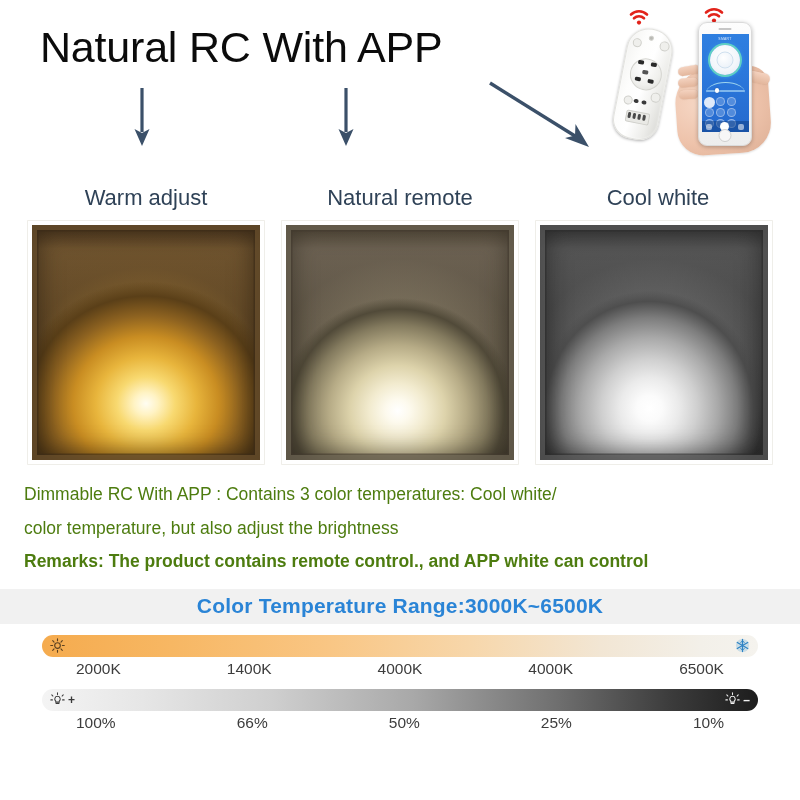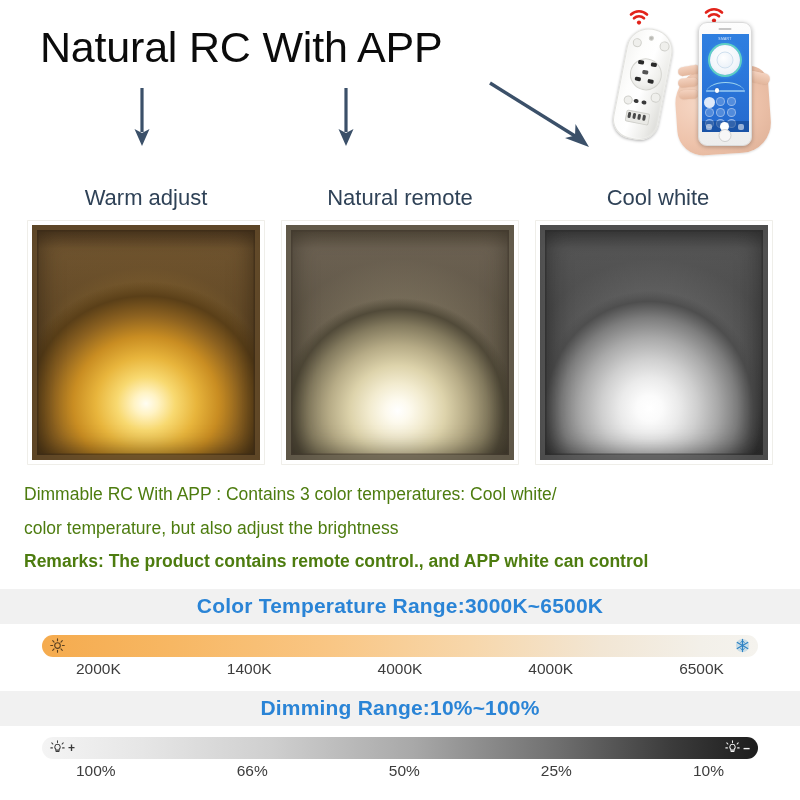--- a/index.html
+++ b/index.html
@@ -391,23 +391,20 @@
     </div>
     <div class="ticks">
       <span class="tick">2000K</span>
       <span class="tick">1400K</span>
       <span class="tick">4000K</span>
       <span class="tick">4000K</span>
       <span class="tick">6500K</span>
     </div>
   </div>
 
-  <div class="band" style="margin-top:13px;">
-    <span class="band-title">Dimming Range:10%~100%</span>
-  </div>
 
   <div class="scale">
     <div class="scale-bar bar-dim">
       <span class="bar-icon">
         <svg width="15" height="15" viewBox="0 0 16 16">
           <path d="M8 4.6a2.9 2.9 0 0 0-1.9 5.1v1.1h3.8V9.7A2.9 2.9 0 0 0 8 4.6z" fill="none" stroke="#3a3a3a" stroke-width="1.1"></path>
           <line x1="6.4" y1="12.2" x2="9.6" y2="12.2" stroke="#3a3a3a" stroke-width="1.1" stroke-linecap="round"></line>
           <g stroke="#3a3a3a" stroke-width="1.1" stroke-linecap="round">
             <line x1="8" y1="0.9" x2="8" y2="2.6"></line>
             <line x1="1.9" y1="3.1" x2="3.1" y2="4.3"></line>

